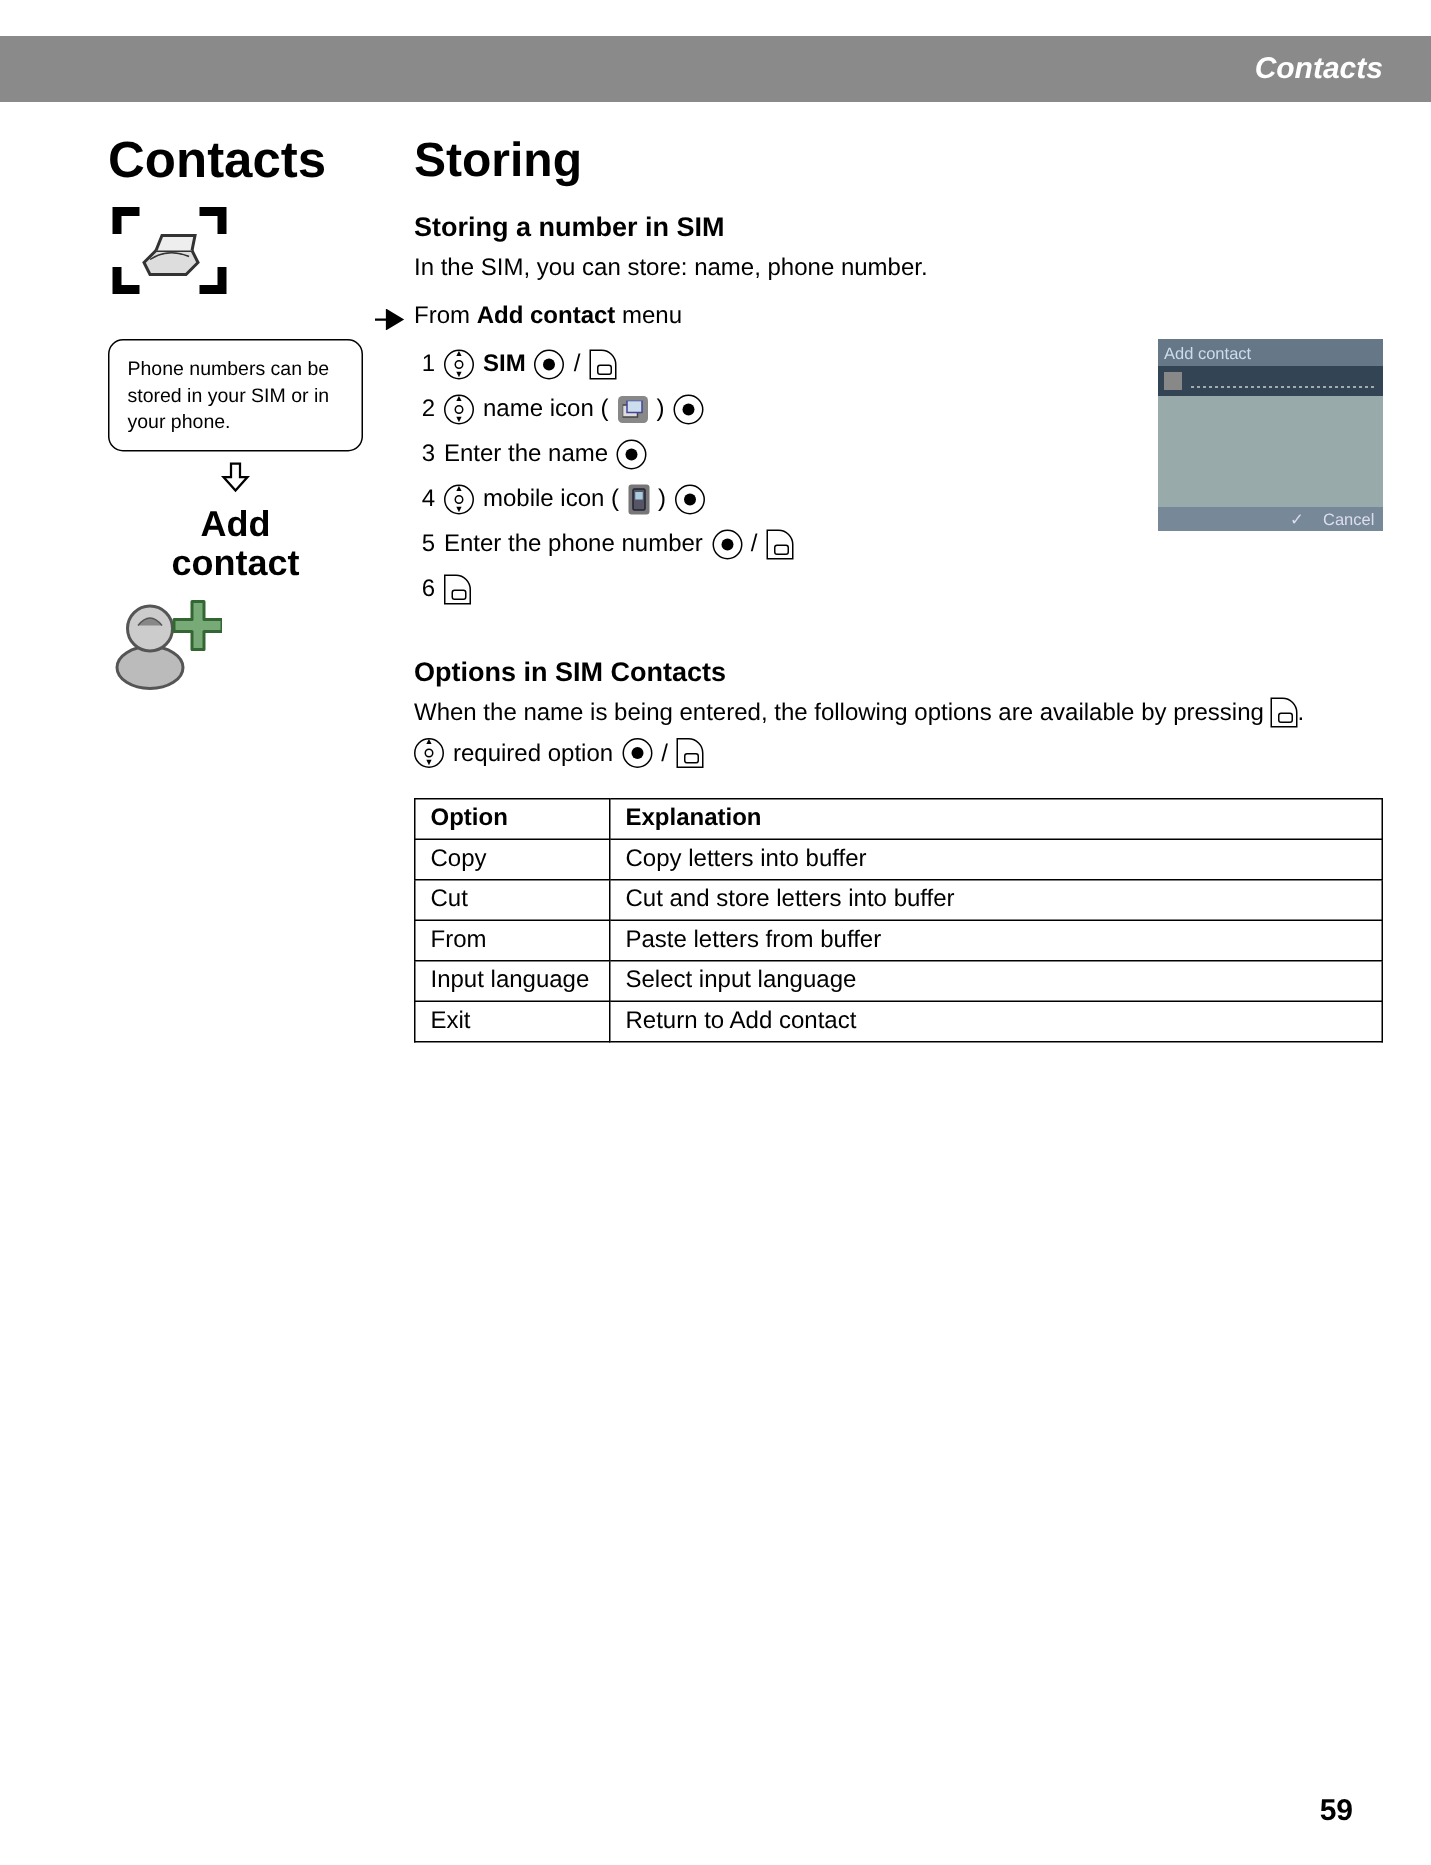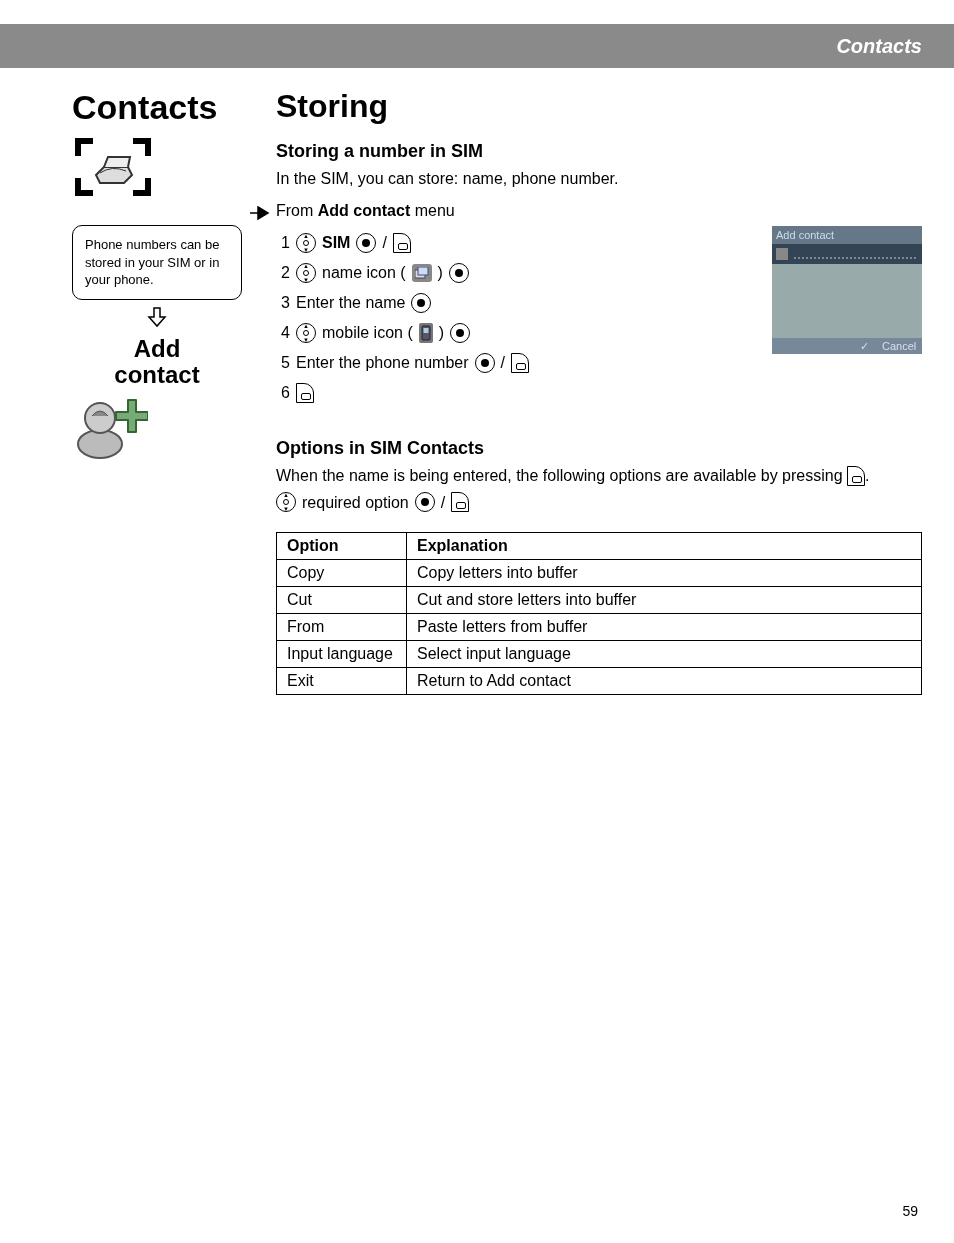--- a/index.html
+++ b/index.html
@@ -188,22 +188,23 @@
   table.options th:first-child, table.options td:first-child {
     width: 130px;
   }
   table.options tr:first-child th:first-child { border-top-left-radius: 12px; }
   table.options tr:first-child th:last-child { border-top-right-radius: 12px; }
   table.options tr:last-child td:first-child { border-bottom-left-radius: 12px; }
   table.options tr:last-child td:last-child { border-bottom-right-radius: 12px; }
   .page-number {
     position: absolute;
     bottom: 24px;
-    right: 36px;
-    font-size: 14px;
+    right: 52px;
+    font-size: 20px;
+    font-weight: bold;
   }
 </style>
 </head>
 <body>
 
 <div class="topbar">
   <span class="topbar-title">Contacts</span>
 </div>
 
 <div class="page">

